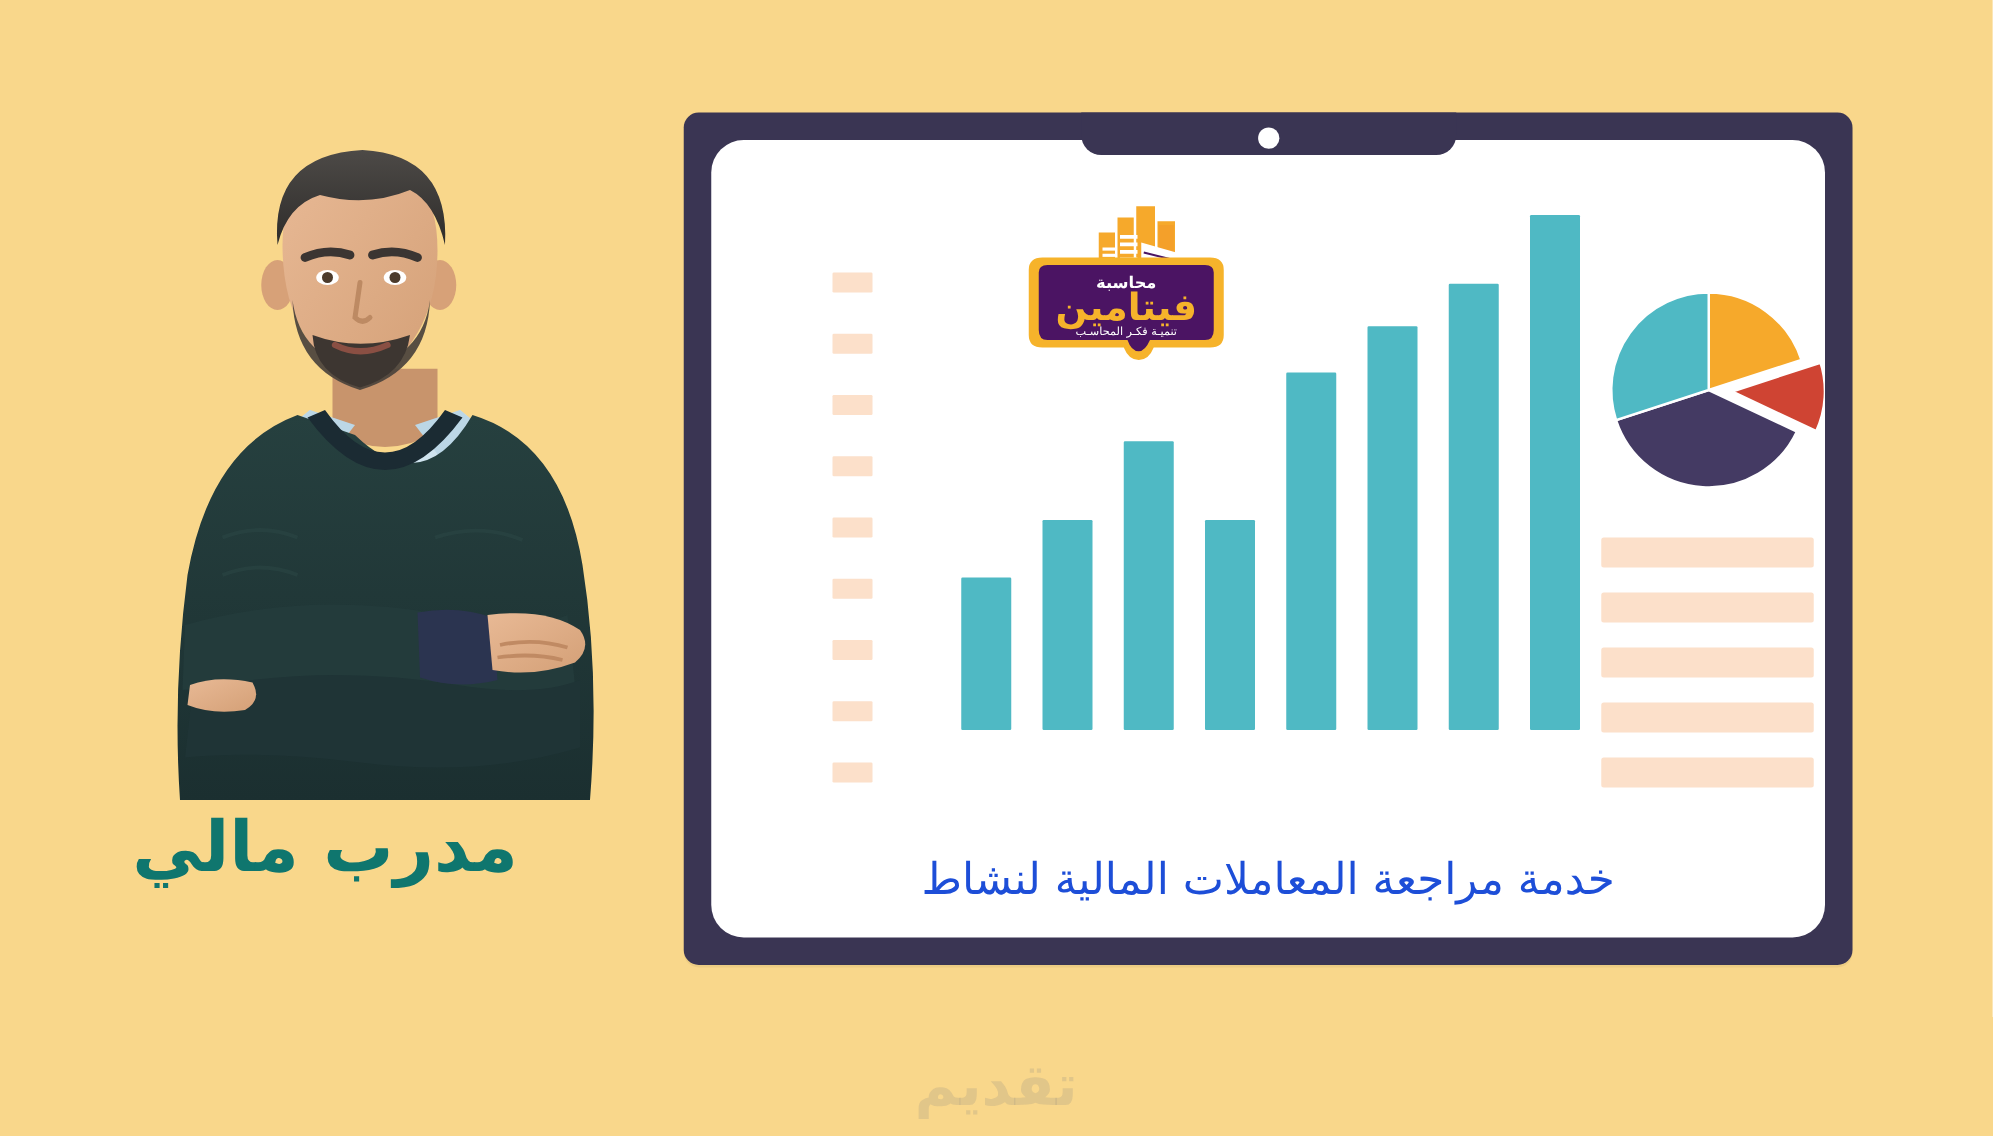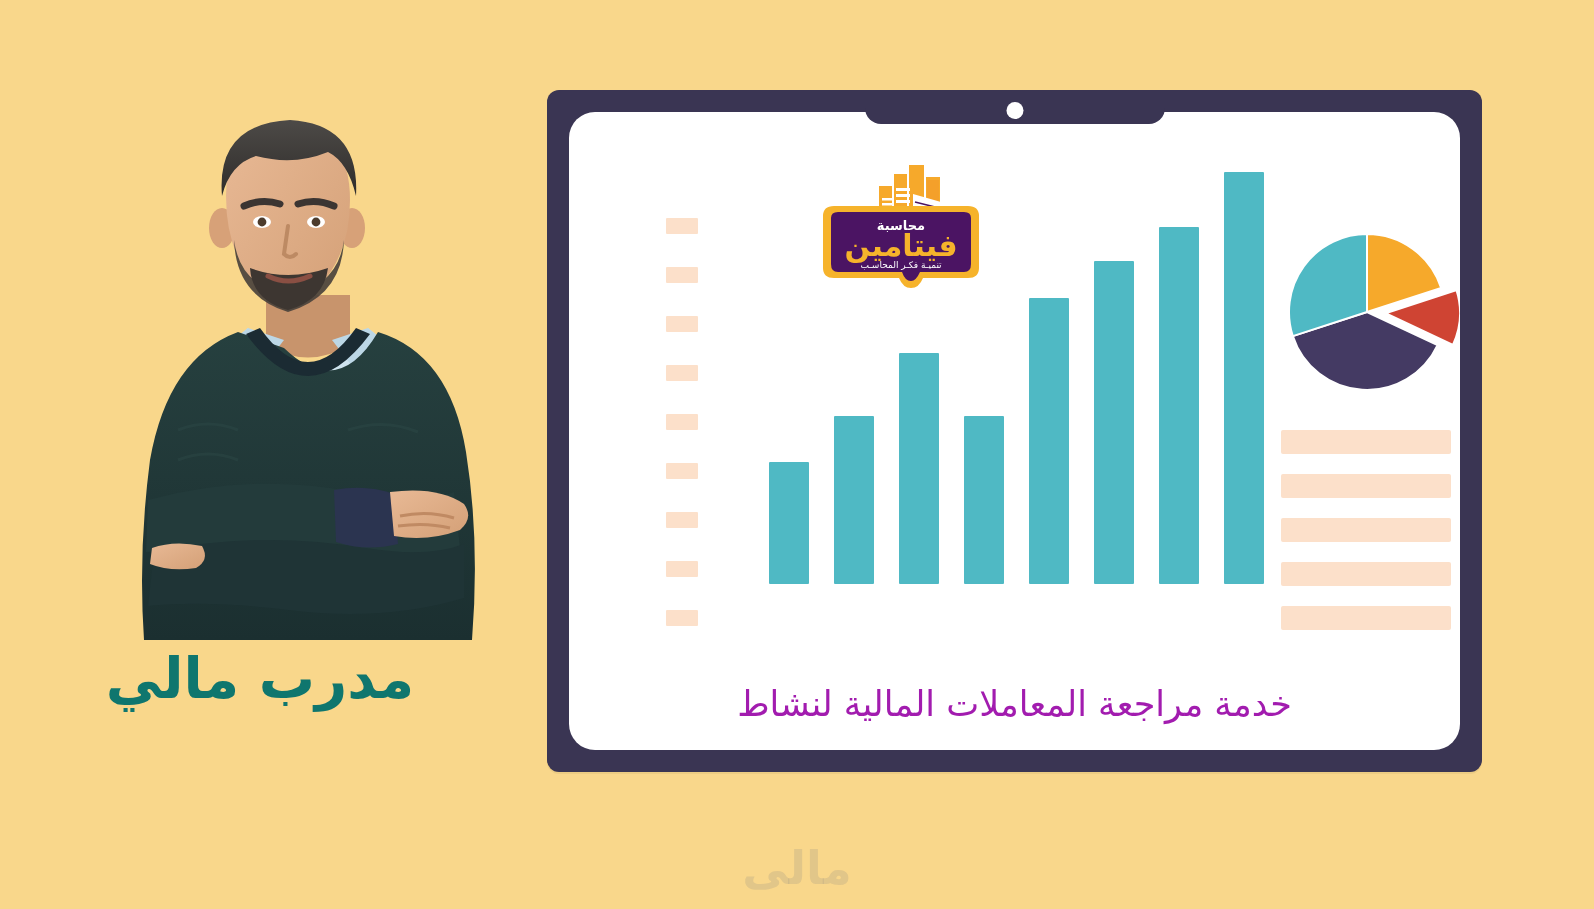--- a/index.html
+++ b/index.html
@@ -64,21 +64,21 @@
   .pie{position:absolute;left:710px;top:110px;width:200px;height:180px;}
   .pie svg{width:100%;height:100%;display:block;overflow:visible;}
 
   
   .plines{position:absolute;left:712px;top:318px;width:170px;}
   .pline{height:24px;background:#fce0ca;margin-bottom:20px;border-radius:2px;}
 
   
   .caption{
     position:absolute;left:40px;right:40px;bottom:22px;
-    direction:rtl;text-align:center;color:#a21caf;
+    direction:rtl;text-align:center;color:#1d4ed8;
     font-size:35px;line-height:1.38;font-weight:400;
   }
   .caption .c1,.caption .c2{display:block;}
 
   
   .watermark{
     position:absolute;left:0;right:0;bottom:14px;text-align:center;
     direction:rtl;font-size:46px;font-weight:bold;
     color:rgba(130,130,130,.20);letter-spacing:2px;
   }
@@ -255,15 +255,15 @@
           </div>
       </div>
 
       <div class="caption">
         <span class="c1">خدمة مراجعة المعاملات المالية لنشاط</span>
       </div>
 
     </div>
   </div>
 
-  <div class="watermark">مالى</div>
+  <div class="watermark">تقديم</div>
 
 </div>
 
 </body></html>

